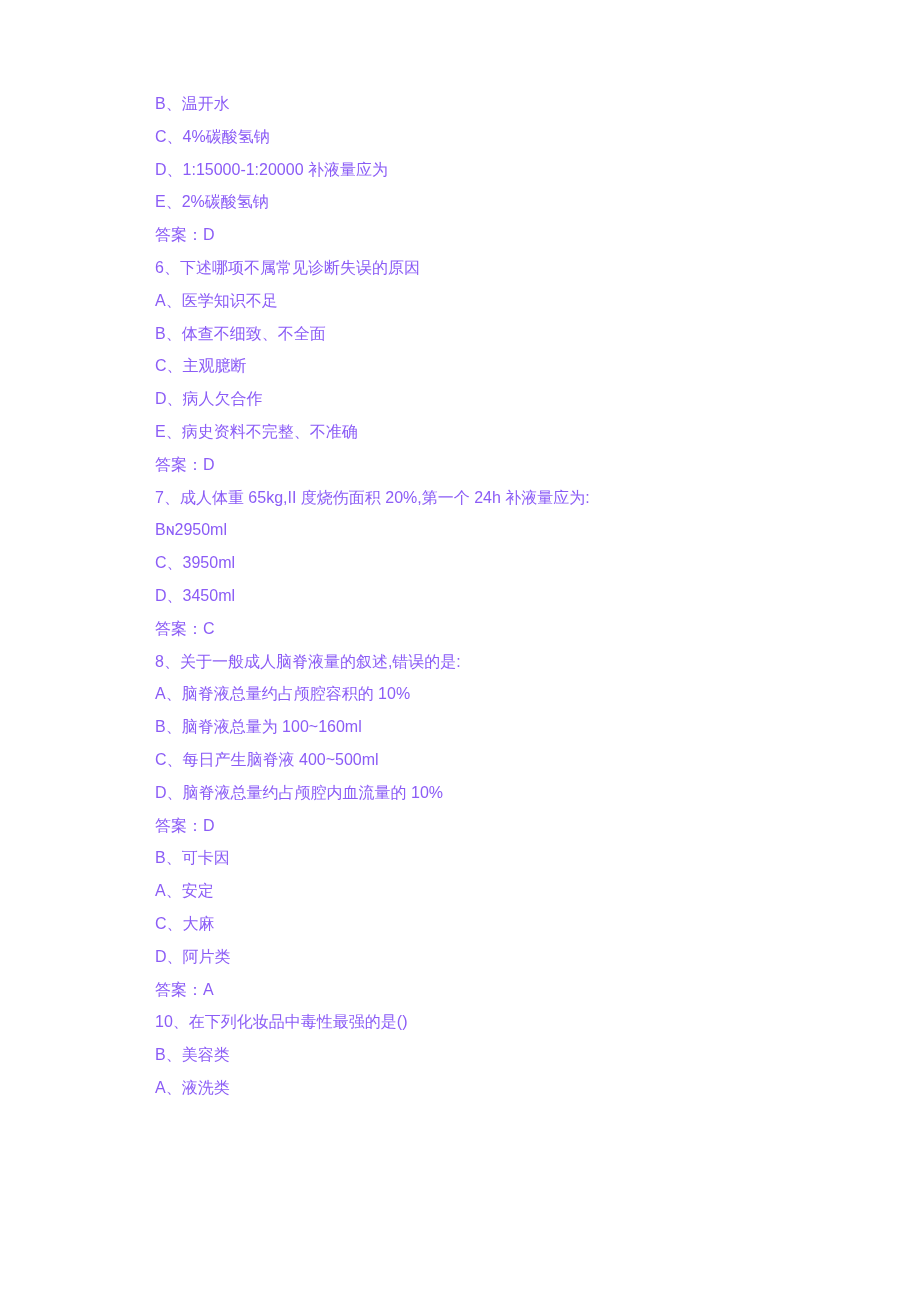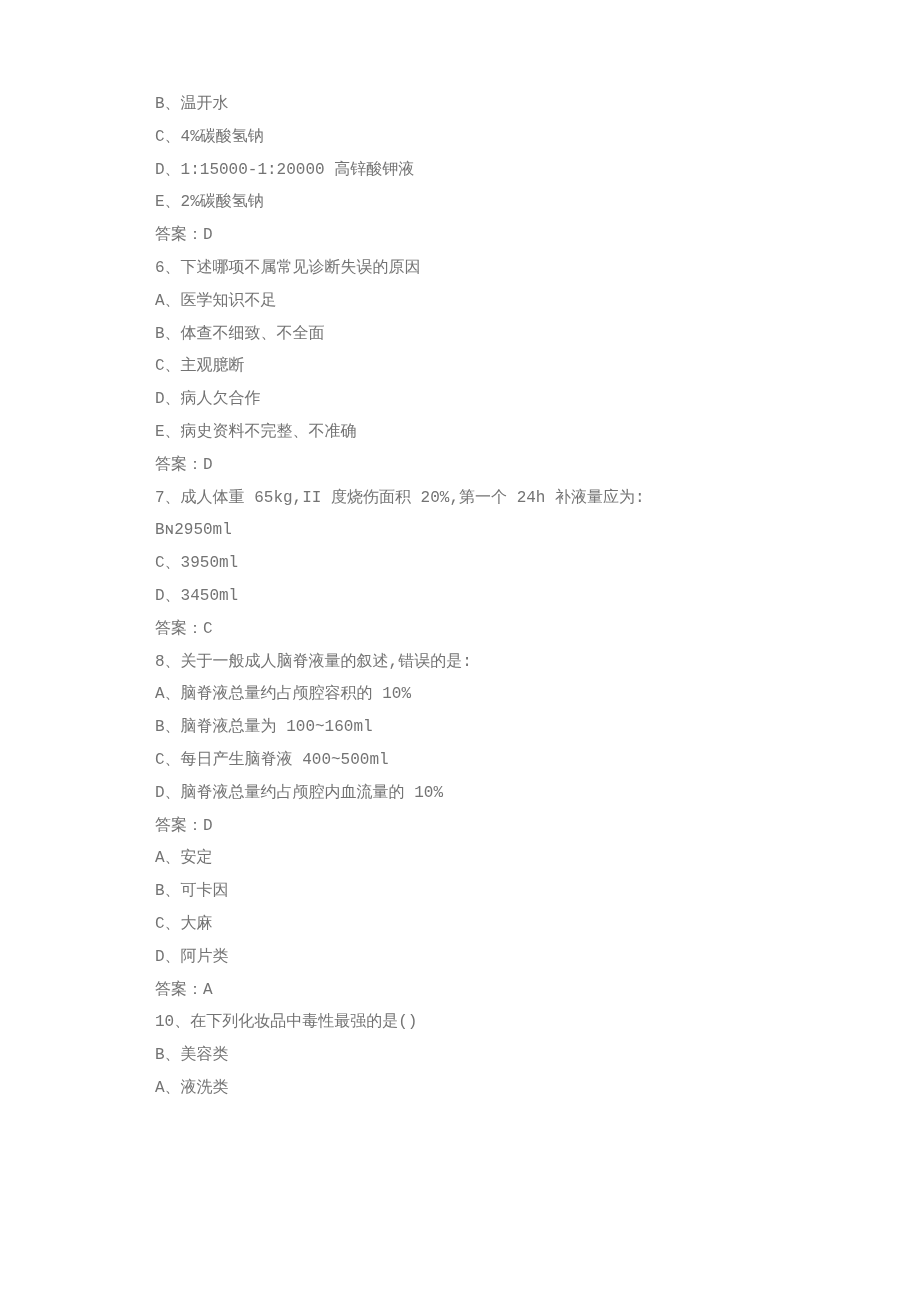--- a/index.html
+++ b/index.html
@@ -4,57 +4,57 @@
 <style>
   html, body {
     margin: 0;
     padding: 0;
     background: #ffffff;
     width: 920px;
   }
   .page {
     padding: 88px 0 40px 155px;
     width: 620px;
-    font-family: Liberation Mono, monospace;
+    font-family: Liberation Sans, sans-serif;
     font-size: 16px;
-    color: #737373;
+    color: #8b5cf6;
     line-height: 2.05;
   }
   .line {
     white-space: pre;
   }
 </style>
 </head>
 <body>
 
 <div class="page">
   <div class="line">B、温开水</div>
   <div class="line">C、4%碳酸氢钠</div>
-  <div class="line">D、1:15000-1:20000 高锌酸钾液</div>
+  <div class="line">D、1:15000-1:20000 补液量应为</div>
   <div class="line">E、2%碳酸氢钠</div>
   <div class="line">答案：D</div>
   <div class="line">6、下述哪项不属常见诊断失误的原因</div>
   <div class="line">A、医学知识不足</div>
   <div class="line">B、体查不细致、不全面</div>
   <div class="line">C、主观臆断</div>
   <div class="line">D、病人欠合作</div>
   <div class="line">E、病史资料不完整、不准确</div>
   <div class="line">答案：D</div>
   <div class="line">7、成人体重 65kg,II 度烧伤面积 20%,第一个 24h 补液量应为:</div>
   <div class="line">Bɴ2950ml</div>
   <div class="line">C、3950ml</div>
   <div class="line">D、3450ml</div>
   <div class="line">答案：C</div>
   <div class="line">8、关于一般成人脑脊液量的叙述,错误的是:</div>
   <div class="line">A、脑脊液总量约占颅腔容积的 10%</div>
   <div class="line">B、脑脊液总量为 100~160ml</div>
   <div class="line">C、每日产生脑脊液 400~500ml</div>
   <div class="line">D、脑脊液总量约占颅腔内血流量的 10%</div>
   <div class="line">答案：D</div>
+  <div class="line">B、可卡因</div>
   <div class="line">A、安定</div>
-  <div class="line">B、可卡因</div>
   <div class="line">C、大麻</div>
   <div class="line">D、阿片类</div>
   <div class="line">答案：A</div>
   <div class="line">10、在下列化妆品中毒性最强的是()</div>
   <div class="line">B、美容类</div>
   <div class="line">A、液洗类</div>
 </div>
 
 </body></html>

